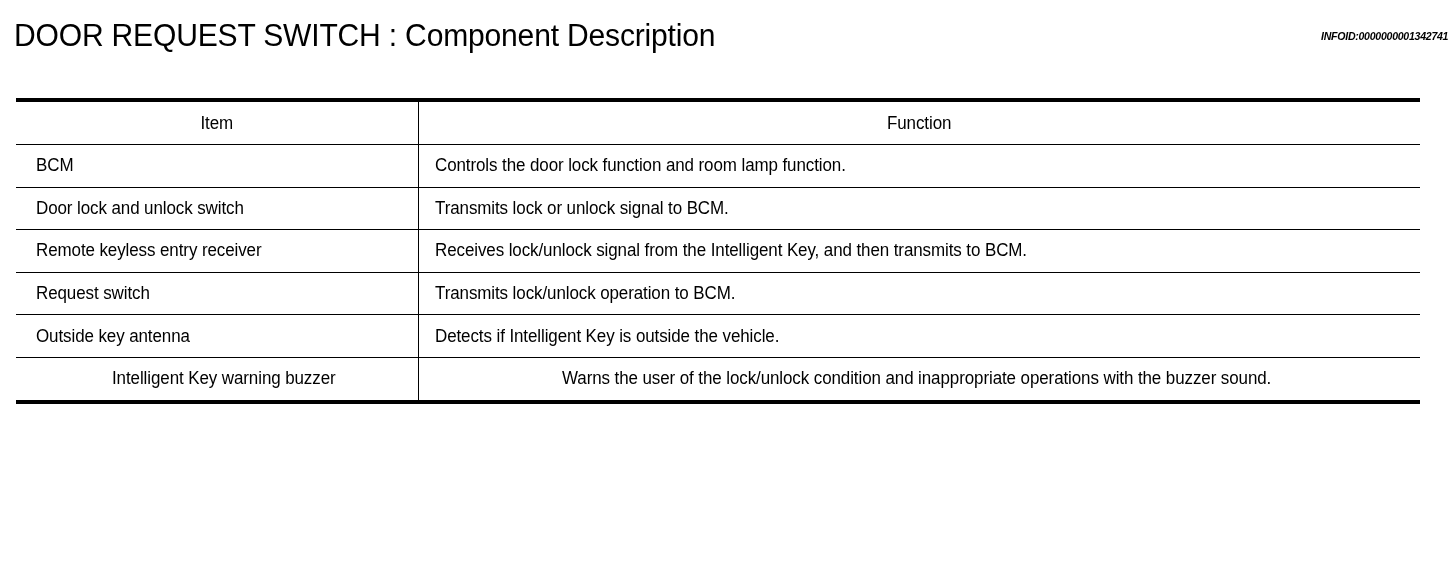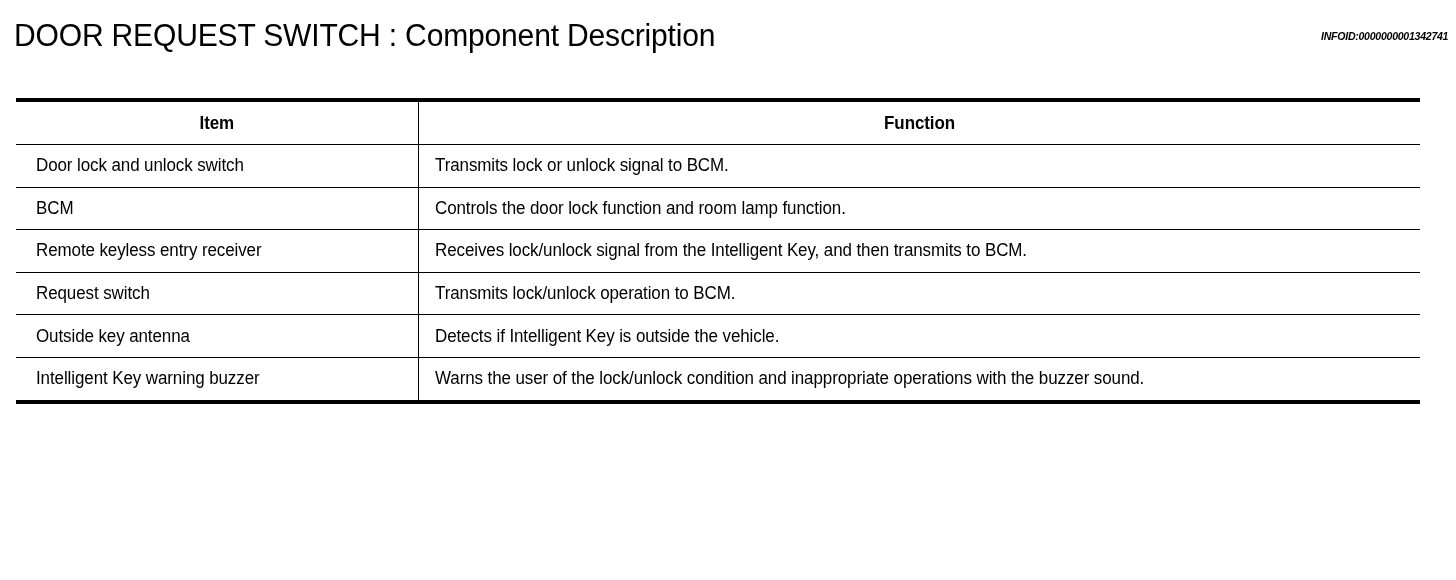--- a/index.html
+++ b/index.html
@@ -63,21 +63,21 @@
     table-layout: fixed;
     font-size: 17.5px;
   }
   table.spec-table col.col-item { width: 402px; }
   table.spec-table col.col-func { width: auto; }
 
   table.spec-table tr.header-row > th {
     border-top: 4px solid #000;
     border-bottom: 1.6px solid #000;
     height: 42px;
-    font-weight: 700;
+    font-weight: 400;
     text-align: center;
     vertical-align: middle;
     padding: 0 6px;
   }
   table.spec-table tr.header-row > th.cell-item {
     border-right: 1.8px solid #000;
   }
 
   table.spec-table tr.data-row > td {
     border-bottom: 1.6px solid #000;
@@ -89,20 +89,21 @@
   }
   table.spec-table tr.data-row > td.cell-item {
     border-right: 1.8px solid #000;
     padding-left: 20px;
   }
   table.spec-table tr.data-row > td.cell-func {
     padding-left: 16px;
   }
   table.spec-table tr.data-row.last-row > td {
     border-bottom: 4px solid #000;
+    text-align: center;
   }
 
   .cell-text {
     display: inline-block;
     transform: scaleX(0.97);
     transform-origin: left center;
     letter-spacing: -0.1px;
   }
   .cell-text.centered {
     transform-origin: center center;
@@ -127,26 +128,26 @@
         <th class="cell-item">
           <span class="cell-text centered">Item</span>
         </th>
         <th class="cell-func">
           <span class="cell-text centered">Function</span>
         </th>
       </tr>
     </thead>
     <tbody id="table-body">
         <tr class="data-row">
+          <td class="cell-item"><span class="cell-text">BCM</span></td>
+          <td class="cell-func"><span class="cell-text">Controls the door lock function and room lamp function.</span></td>
+        </tr>
+        <tr class="data-row">
           <td class="cell-item"><span class="cell-text">Door lock and unlock switch</span></td>
           <td class="cell-func"><span class="cell-text">Transmits lock or unlock signal to BCM.</span></td>
-        </tr>
-        <tr class="data-row">
-          <td class="cell-item"><span class="cell-text">BCM</span></td>
-          <td class="cell-func"><span class="cell-text">Controls the door lock function and room lamp function.</span></td>
         </tr>
         <tr class="data-row">
           <td class="cell-item"><span class="cell-text">Remote keyless entry receiver</span></td>
           <td class="cell-func"><span class="cell-text">Receives lock/unlock signal from the Intelligent Key, and then transmits to BCM.</span></td>
         </tr>
         <tr class="data-row">
           <td class="cell-item"><span class="cell-text">Request switch</span></td>
           <td class="cell-func"><span class="cell-text">Transmits lock/unlock operation to BCM.</span></td>
         </tr>
         <tr class="data-row">

